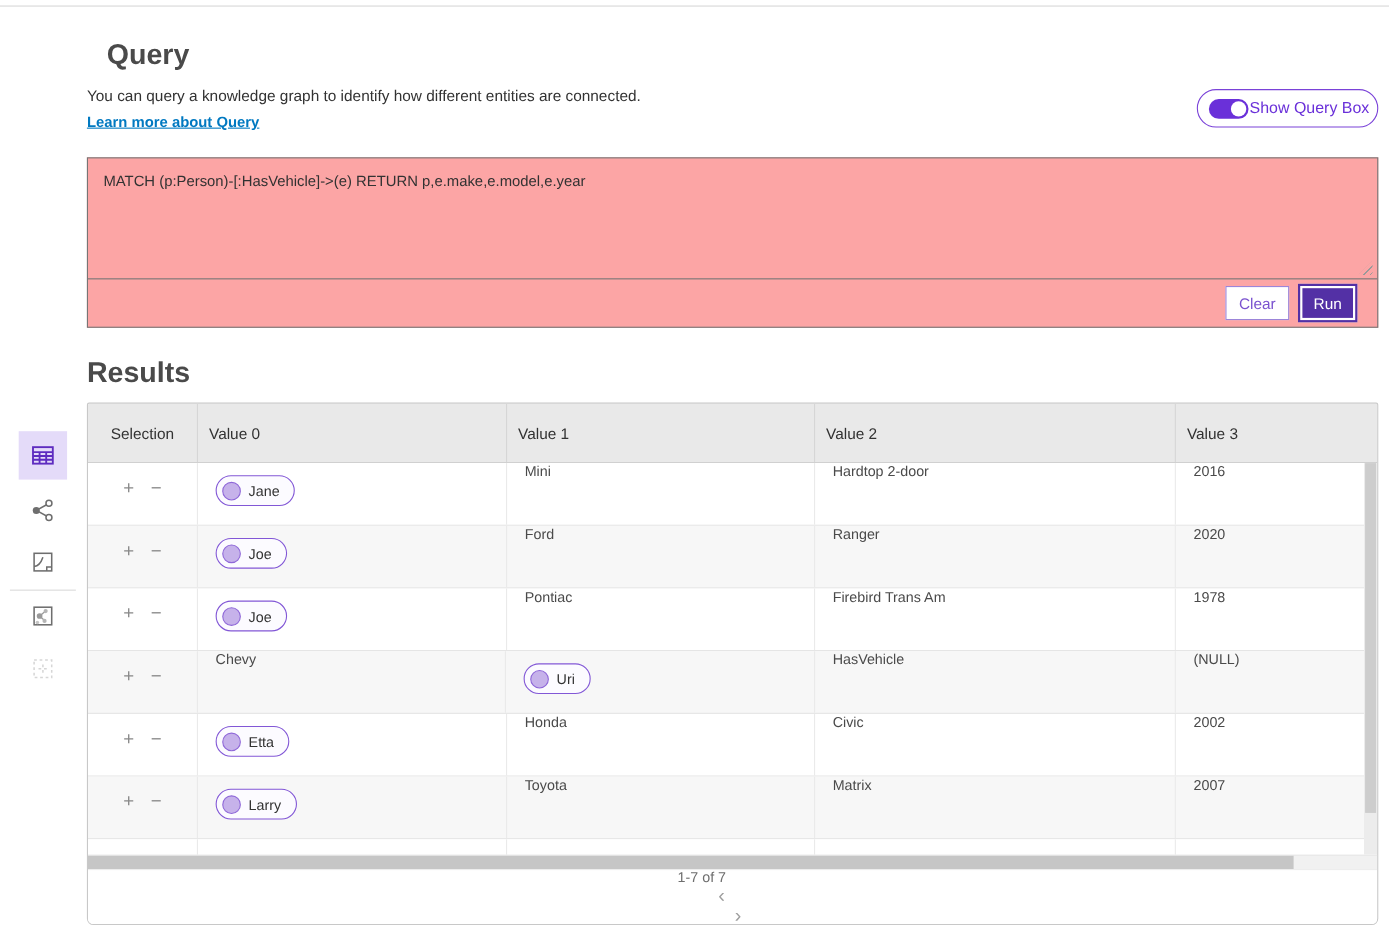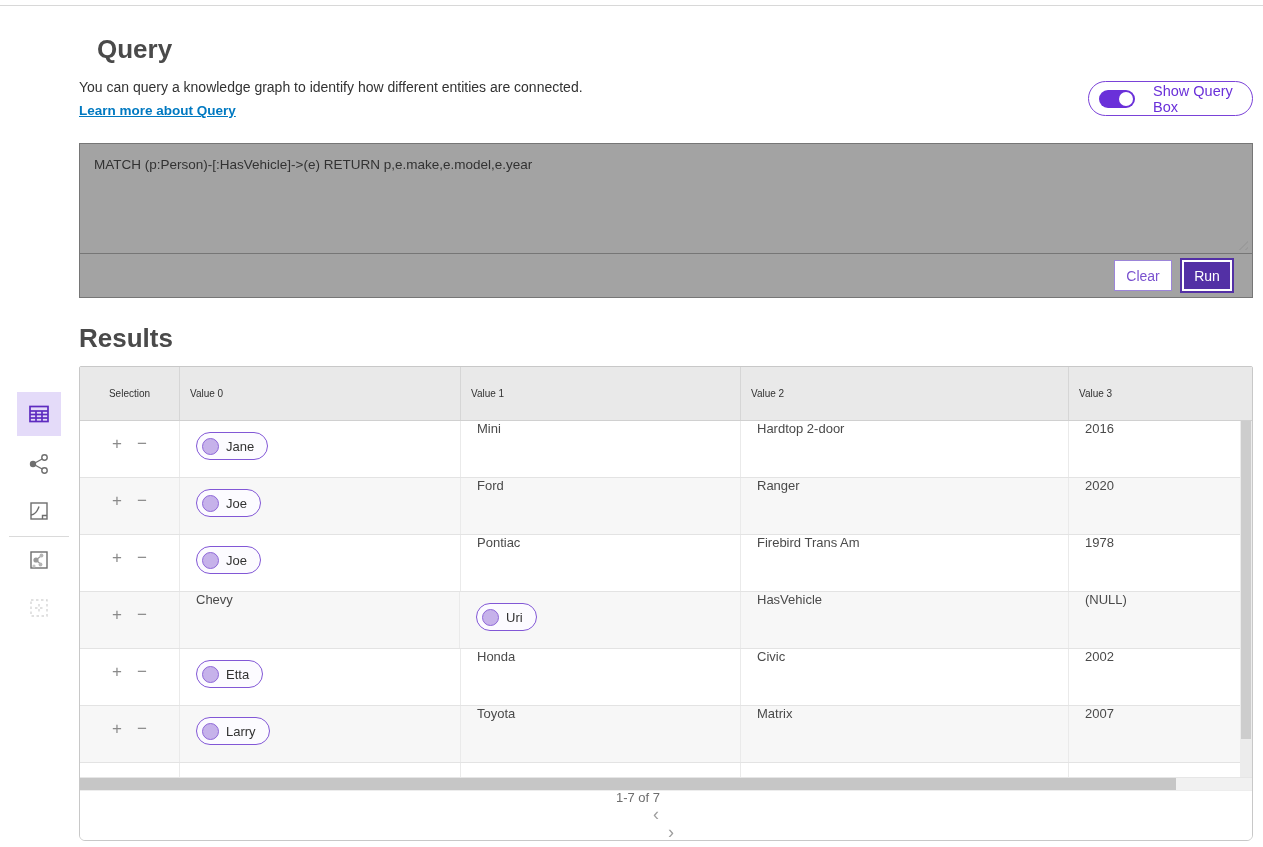--- a/index.html
+++ b/index.html
@@ -15,43 +15,43 @@
   .sb-3 { left:25px; top:497px; width:28px; height:28px; }
   .sb-4 { left:25px; top:546px; width:28px; height:28px; }
   .sb-5 { left:25px; top:594px; width:28px; height:28px; }
   .sb-divider { position:absolute; left:9px; top:536px; width:60px; height:1px; background:#dadada; }
 
   
   .page-title { position:absolute; left:97px; top:34px; font-size:26px; font-weight:bold; color:#4a4a4a; }
   .page-desc { position:absolute; left:79px; top:79px; font-size:14px; color:#323232; }
   .learn-link { position:absolute; left:79px; top:103px; font-size:13.5px; font-weight:bold; color:#0079c1; text-decoration:underline; cursor:pointer; }
 
-  .show-toggle { position:absolute; left:1088px; top:81px; width:165px; height:35px; border:1px solid #7a42d8; border-radius:18px; display:flex; align-items:center; padding-left:10px; gap:18px; cursor:pointer; background:#fff; }
+  .show-toggle { position:absolute; left:1088px; top:81px; width:165px; height:35px; border:1px solid #7a42d8; border-radius:18px; display:flex; align-items:center; padding-left:10px; gap:1px; cursor:pointer; background:#fff; }
   .switch { width:36px; height:18px; background:#6a30d9; border-radius:10px; position:relative; flex:0 0 auto; }
   .switch .knob { position:absolute; right:2px; top:2px; width:14px; height:14px; border-radius:50%; background:#fff; }
   .toggle-label { font-size:14.5px; color:#6a30d9; }
 
   
-  .query-box { position:absolute; left:79px; top:143px; width:1174px; height:155px; border:1px solid #767676; background:#a3a3a3; }
+  .query-box { position:absolute; left:79px; top:143px; width:1174px; height:155px; border:1px solid #767676; background:#fca5a5; }
   .qb-text { position:absolute; left:0; top:0; right:0; height:109px; padding:13px 14px; font-size:13.5px; color:#323232; white-space:pre-wrap; cursor:text; }
   .qb-grip { position:absolute; right:4px; top:93px; width:13px; height:13px;
     background:repeating-linear-gradient(135deg,#9a9a9a 0 1px,transparent 1px 4px);
     clip-path:polygon(100% 0,100% 100%,0 100%); }
   .qb-divider { position:absolute; left:0; right:0; top:109px; height:1px; background:#767676; }
   .qb-footer { position:absolute; left:0; right:0; top:110px; bottom:0; display:flex; align-items:center; justify-content:flex-end; gap:8px; padding-right:18px; }
   .btn-clear { width:58px; height:31px; background:#fff; border:1px solid #9c85d9; color:#7a52cf; font-size:14px; font-family:inherit; cursor:pointer; }
   .btn-run-ring { border:2px solid #5330a5; background:#fff; padding:2px; cursor:pointer; }
   .btn-run { width:46px; height:27px; background:#5330a5; border:none; color:#fff; font-size:14px; font-family:inherit; cursor:pointer; display:block; }
 
   
   .results-title { position:absolute; left:79px; top:323px; font-size:26px; font-weight:bold; color:#4a4a4a; }
   .results-card { position:absolute; left:79px; top:366px; width:1174px; height:475px; border:1px solid #c8c8c8; border-radius:2px 2px 6px 6px; background:#fff; overflow:hidden; }
 
   .thead { height:54px; background:#e9e9e9; display:flex; border-bottom:1px solid #d0d0d0; }
-  .th { display:flex; align-items:center; font-size:10px; color:#323232; border-left:1px solid #d6d6d6; padding-left:10px;text-align:center; }
+  .th { display:flex; align-items:center; font-size:14px; color:#323232; border-left:1px solid #d6d6d6; padding-left:10px;text-align:center; }
   .th.c0 { border-left:none; justify-content:center; padding-left:0; }
   .c0 { width:99px; flex:0 0 auto; }
   .c1 { width:281px; flex:0 0 auto; }
   .c2 { width:280px; flex:0 0 auto; }
   .c3 { width:280px; flex:0 0 auto; }
   .c4 { flex:1 1 auto;margin-left:48px; }
 
   .tbody { position:relative; height:356px; overflow:hidden; }
   .trow { height:57px; display:flex; border-bottom:1px solid #e3e3e3; background:#fff; }
   .trow.alt { background:#f7f7f7; }

